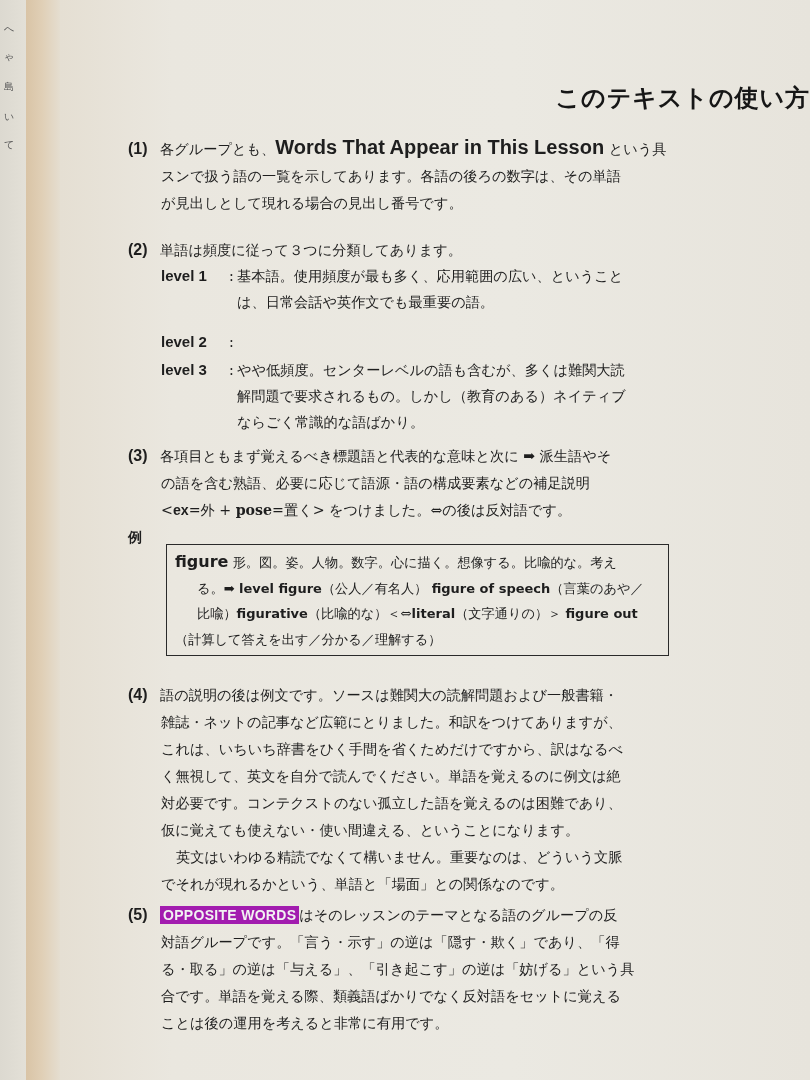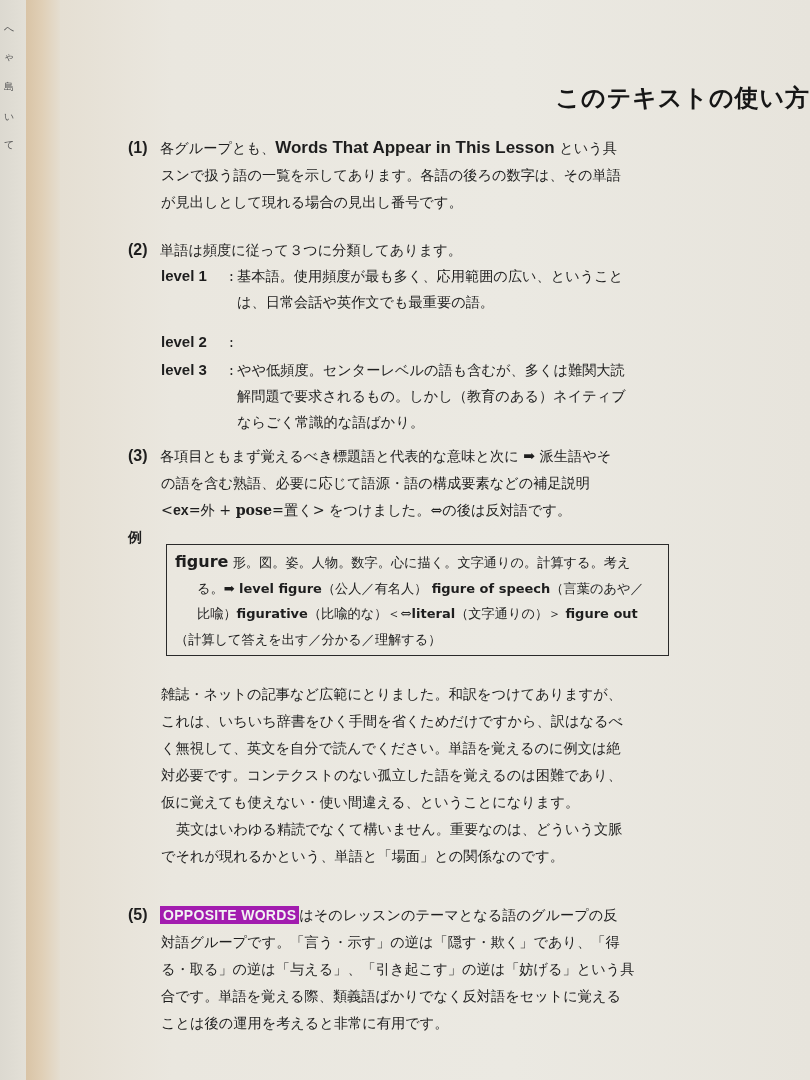--- a/index.html
+++ b/index.html
@@ -65,21 +65,21 @@
   <span class="mark" style="top:80px">島</span>
   <span class="mark" style="top:110px">い</span>
   <span class="mark" style="top:138px">て</span>
 </div>
 <div class="gutter"></div>
 <div class="page"></div>
 
 <div class="title">このテキストの使い方</div>
 
 <div class="sec" style="top:134px">
-  <div><span class="num">(1)</span><span>各グループとも、</span><span class="sans-b" style="font-size:17px">Words That Appear in This Lesson</span> <span>という具</span></div>
+  <div><span class="num">(1)</span><span>各グループとも、</span><span class="sans-b" style="font-size:20px">Words That Appear in This Lesson</span> <span>という具</span></div>
   <div class="indent">スンで扱う語の一覧を示してあります。各語の後ろの数字は、その単語</div>
   <div class="indent">が見出しとして現れる場合の見出し番号です。</div>
 </div>
 
 <div class="sec" style="top:237px; line-height:26px">
   <div><span class="num">(2)</span><span>単語は頻度に従って３つに分類してあります。</span></div>
   <div class="lvl-row">
     <span class="lvl-key">level 1</span>
       <span class="lvl-colon">:</span>
     <div class="lvl-text">
@@ -103,27 +103,28 @@
 </div>
 
 <div class="sec" style="top:442px">
   <div><span class="num">(3)</span><span>各項目ともまず覚えるべき標題語と代表的な意味と次に ➡ 派生語やそ</span></div>
   <div class="indent">の語を含む熟語、必要に応じて語源・語の構成要素などの補足説明</div>
   <div class="indent"><span>&lt;</span><b class="sans-b">ex</b><span>=外 + </span><b>pose</b><span>=置く</span><span>&gt;</span><span> をつけました。⇔の後は反対語です。</span></div>
   <div class="ex-label" style="margin-top:0px">例</div>
 </div>
 
 <div class="ex-box">
-  <div><span class="hw">figure</span><span> 形。図。姿。人物。数字。心に描く。文字通りの。計算する。考え</span></div>
+  <div><span class="hw">figure</span><span> 形。図。姿。人物。数字。心に描く。想像する。比喩的な。考え</span></div>
   <div class="ind"><span>る。➡ </span><span class="b">level figure</span><span>（公人／有名人）</span> <span class="b">figure of speech</span><span>（言葉のあや／</span></div>
   <div class="ind"><span>比喩）</span><span class="b">figurative</span><span>（比喩的な）＜⇔</span><span class="b">literal</span><span>（文字通りの）＞ </span><span class="b">figure out</span></div>
   <div>（計算して答えを出す／分かる／理解する）</div>
 </div>
 
 <div class="sec" style="top:681px">
+  <div><span class="num">(4)</span><span>語の説明の後は例文です。ソースは難関大の読解問題および一般書籍・</span></div>
   <div class="indent">雑誌・ネットの記事など広範にとりました。和訳をつけてありますが、</div>
   <div class="indent">これは、いちいち辞書をひく手間を省くためだけですから、訳はなるべ</div>
   <div class="indent">く無視して、英文を自分で読んでください。単語を覚えるのに例文は絶</div>
   <div class="indent">対必要です。コンテクストのない孤立した語を覚えるのは困難であり、</div>
   <div class="indent">仮に覚えても使えない・使い間違える、ということになります。</div>
   <div class="para2">英文はいわゆる精読でなくて構いません。重要なのは、どういう文脈</div>
   <div class="indent">でそれが現れるかという、単語と「場面」との関係なのです。</div>
 </div>
 
 <div class="sec" style="top:901px">

